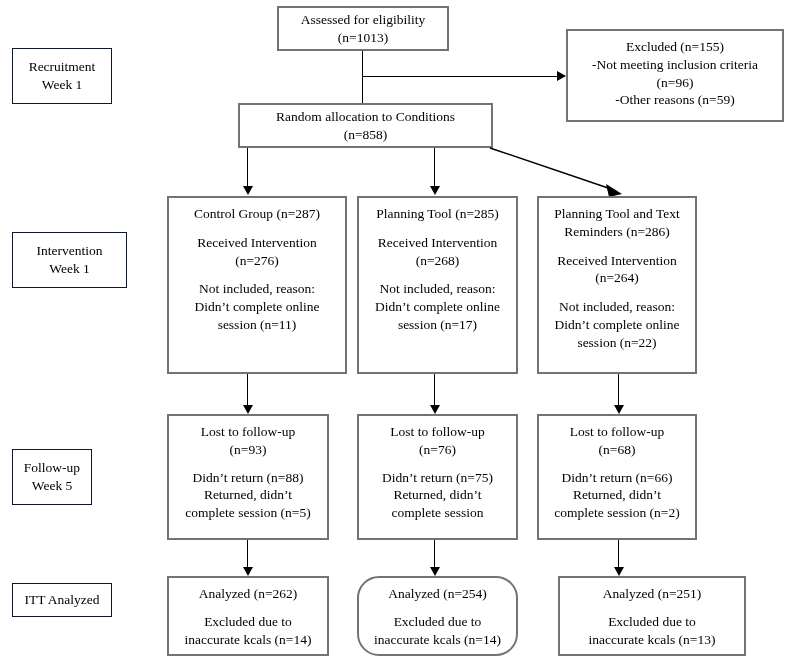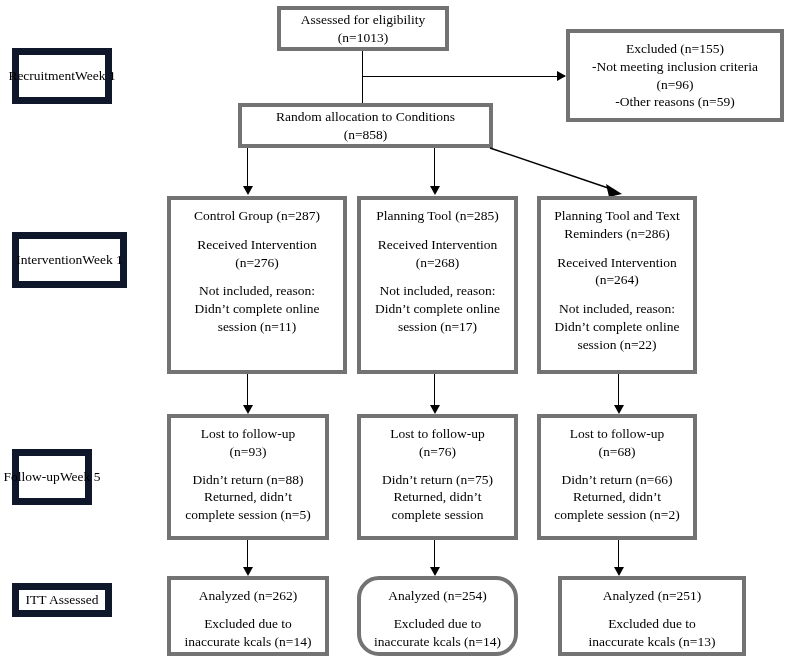--- a/index.html
+++ b/index.html
@@ -12,47 +12,47 @@
     width: 790px;
     height: 662px;
     background: #ffffff;
     font-family: "Liberation Serif", "DejaVu Serif", serif;
     color: #000000;
     overflow: hidden;
   }
   .box {
     position: absolute;
     box-sizing: border-box;
-    border: 4px solid #737373;
+    border: 2px solid #737373;
     background: #ffffff;
     font-size: 13.5px;
     line-height: 1.32;
     padding: 7px 8px 6px 8px;
   }
   .box.center {
     text-align: center;
   }
   .box.left {
     text-align: center;
   }
   .box.vcenter {
     display: flex;
     flex-direction: column;
     justify-content: center;
   }
   .label-box {
     position: absolute;
     box-sizing: border-box;
-    border: 7px solid #0f172a;
+    border: 1px solid #0f172a;
     background: #ffffff;
     font-size: 13.5px;
     line-height: 1.35;
     text-align: center;
     display: flex;
-    flex-direction: row;
+    flex-direction: column;
     justify-content: center;
     align-items: center;
   }
   .ln {
     display: block;
     white-space: nowrap;
   }
   .gap {
     display: block;
     height: 11px;
@@ -106,21 +106,21 @@
     <span class="ln">Intervention</span>
     <span class="ln">Week 1</span>
   </div>
 
   <div class="label-box" style="left:12px; top:449px; width:80px; height:56px;">
     <span class="ln">Follow-up</span>
     <span class="ln">Week 5</span>
   </div>
 
   <div class="label-box" style="left:12px; top:583px; width:100px; height:34px;">
-    <span class="ln">ITT Assessed</span>
+    <span class="ln">ITT Analyzed</span>
   </div>
 
   <div class="box center vcenter" style="left:277px; top:6px; width:172px; height:45px;">
     <span class="ln">Assessed for eligibility</span>
     <span class="ln">(n=1013)</span>
   </div>
 
   <div class="vline" style="left:362px; top:51px; height:53px;"></div>
 
   <div class="hline" style="left:362px; top:76px; width:203px;"></div>

